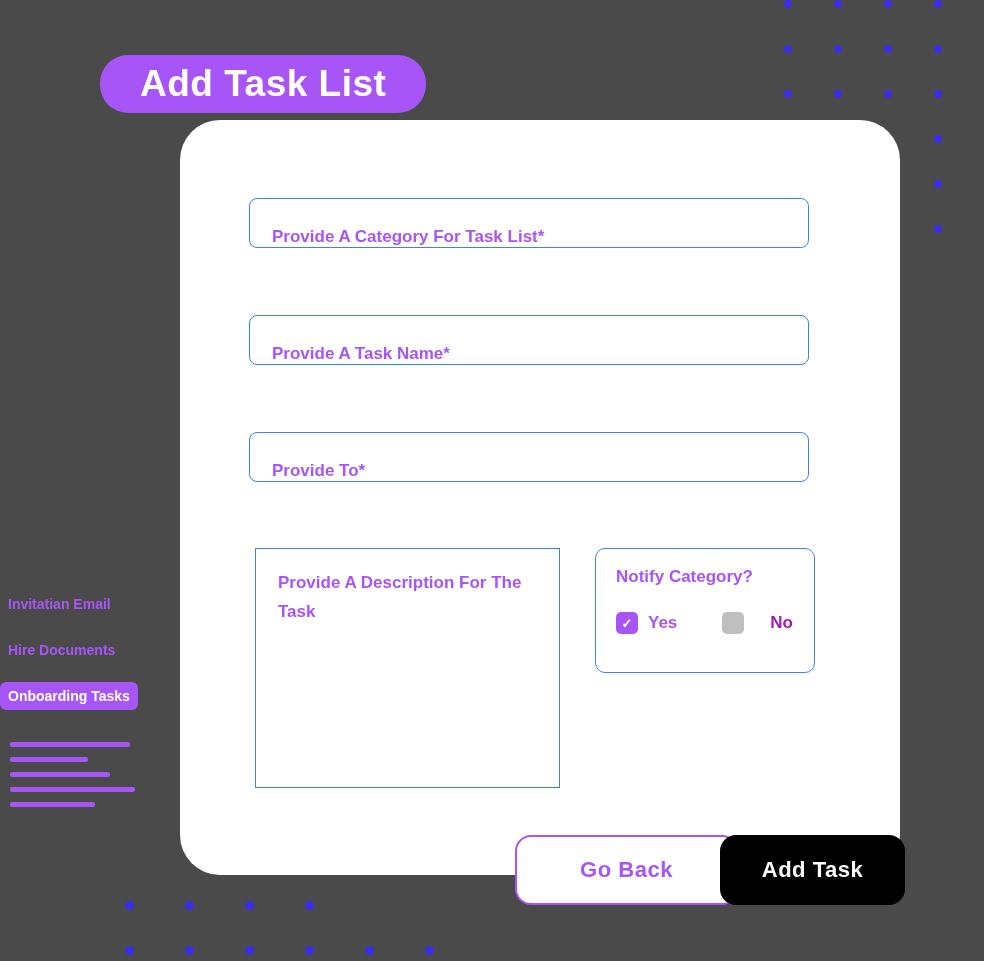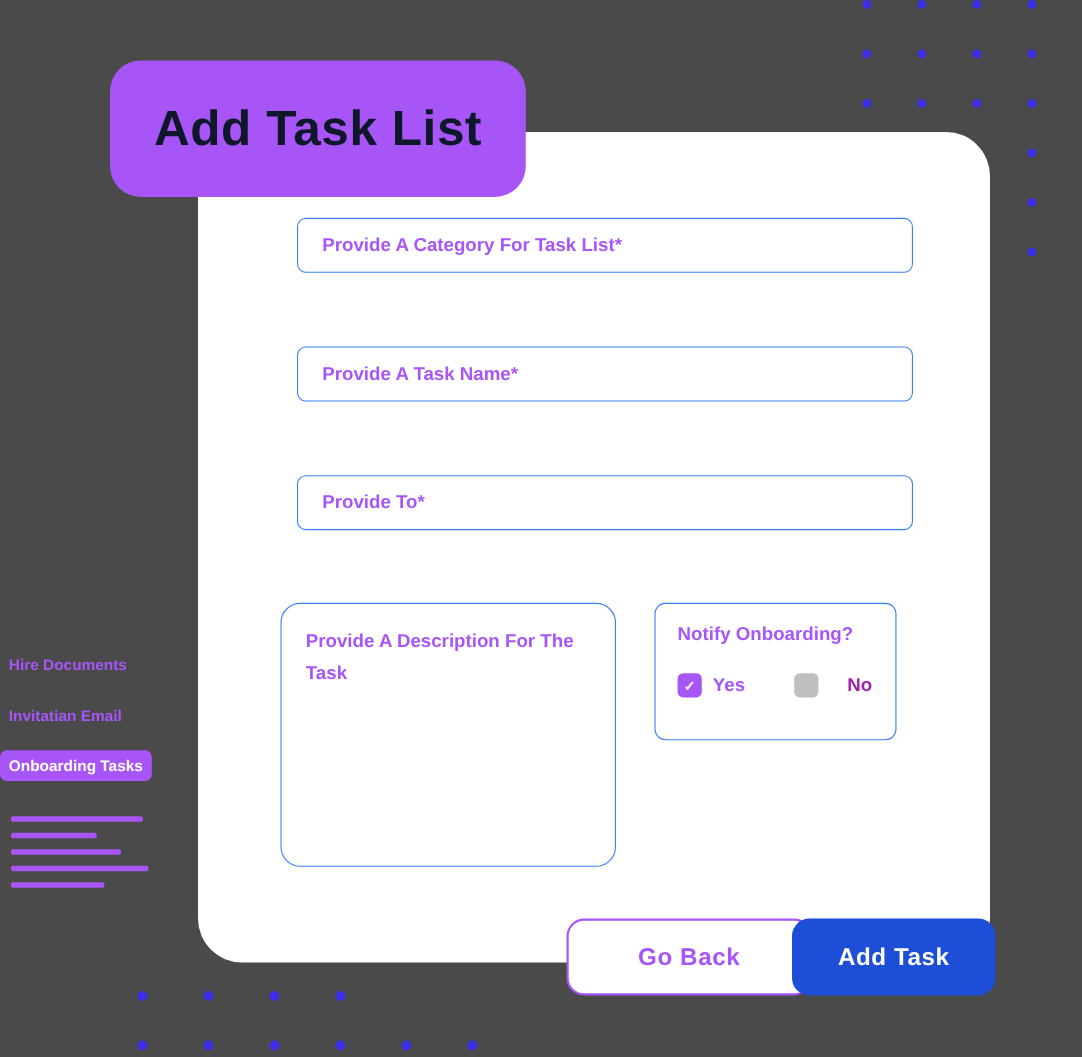--- a/index.html
+++ b/index.html
@@ -43,70 +43,70 @@
   border-radius: 50%;
   background: #3b2ee8;
 }
 
 
 .header-pill {
   position: absolute;
   top: 55px;
   left: 100px;
   background: #a855f7;
-  color: #0f172a;
-  padding: 36px 40px;
+  color: #ffffff;
+  padding: 8px 40px;
   border-radius: 28px;
   font-weight: 800;
-  font-size: 45px;
+  font-size: 37px;
   letter-spacing: 0.5px;
   z-index: 5;
 }
 
 
 .card {
   position: absolute;
   top: 120px;
   left: 180px;
   width: 720px;
   height: 755px;
   background: #fff;
   border-radius: 40px;
   z-index: 2;
 }
 
 
 .input-field {
   position: absolute;
-  left: 90px;
+  left: 69px;
   width: 560px;
   height: 50px;
   border: 1.5px solid #3b82f6;
   border-radius: 8px;
   background: #fff;
   color: #a855f7;
   font-size: 17px;
   font-weight: 700;
   padding: 0 22px;
   display: flex;
-  align-items: center;
+  align-items: flex-end;
 }
 .input-category { top: 78px; }
 .input-taskname { top: 195px; }
 .input-assigned { top: 312px; }
 
 
 .textarea-desc {
   position: absolute;
   top: 428px;
   left: 75px;
   width: 305px;
   height: 240px;
   border: 1.5px solid #3b82f6;
-  border-radius: 18px;
+  border-radius: 0;
   padding: 20px 22px;
   color: #a855f7;
   font-size: 17px;
   font-weight: 700;
   line-height: 1.7;
 }
 
 
 .notify-box {
   position: absolute;
@@ -171,21 +171,21 @@
   left: 515px;
   width: 223px;
   background: #fff;
   color: #a855f7;
   border: 2px solid #a855f7;
 }
 .btn-addtask {
   top: 835px;
   left: 720px;
   width: 185px;
-  background: #1d4ed8;
+  background: #000000;
   color: #fff;
 }
 
 
 .sidebar {
   position: absolute;
   left: 0;
   top: 590px;
   width: 170px;
   z-index: 1;
@@ -269,43 +269,43 @@
 
   <div class="input-field input-assigned">
     <span>Provide To*</span>
   </div>
 
   <div class="textarea-desc">
     <span>Provide A Description For The Task</span>
   </div>
 
   <div class="notify-box">
-    <div class="notify-title">Notify Onboarding?</div>
+    <div class="notify-title">Notify Category?</div>
     <div class="notify-options">
       <div class="notify-opt">
         <div class="checkbox checked">
           <span class="check-icon">✓</span>
         </div>
         <span class="opt-label-yes">Yes</span>
       </div>
       <div class="notify-opt">
         <div class="checkbox unchecked"></div>
         <span class="opt-label-no">No</span>
       </div>
     </div>
   </div>
 
 </div>
 
 <div class="btn btn-goback">Go Back</div>
 <div class="btn btn-addtask">Add Task</div>
 
 <div class="sidebar">
+  <div class="side-item">Invitatian Email</div>
   <div class="side-item">Hire Documents</div>
-  <div class="side-item">Invitatian Email</div>
   <div class="side-item active">Onboarding Tasks</div>
   <div class="side-lines">
     <div class="line" style="width:120px"></div>
     <div class="line" style="width:78px"></div>
     <div class="line" style="width:100px"></div>
     <div class="line" style="width:125px"></div>
     <div class="line" style="width:85px"></div>
   </div>
 </div>
 

